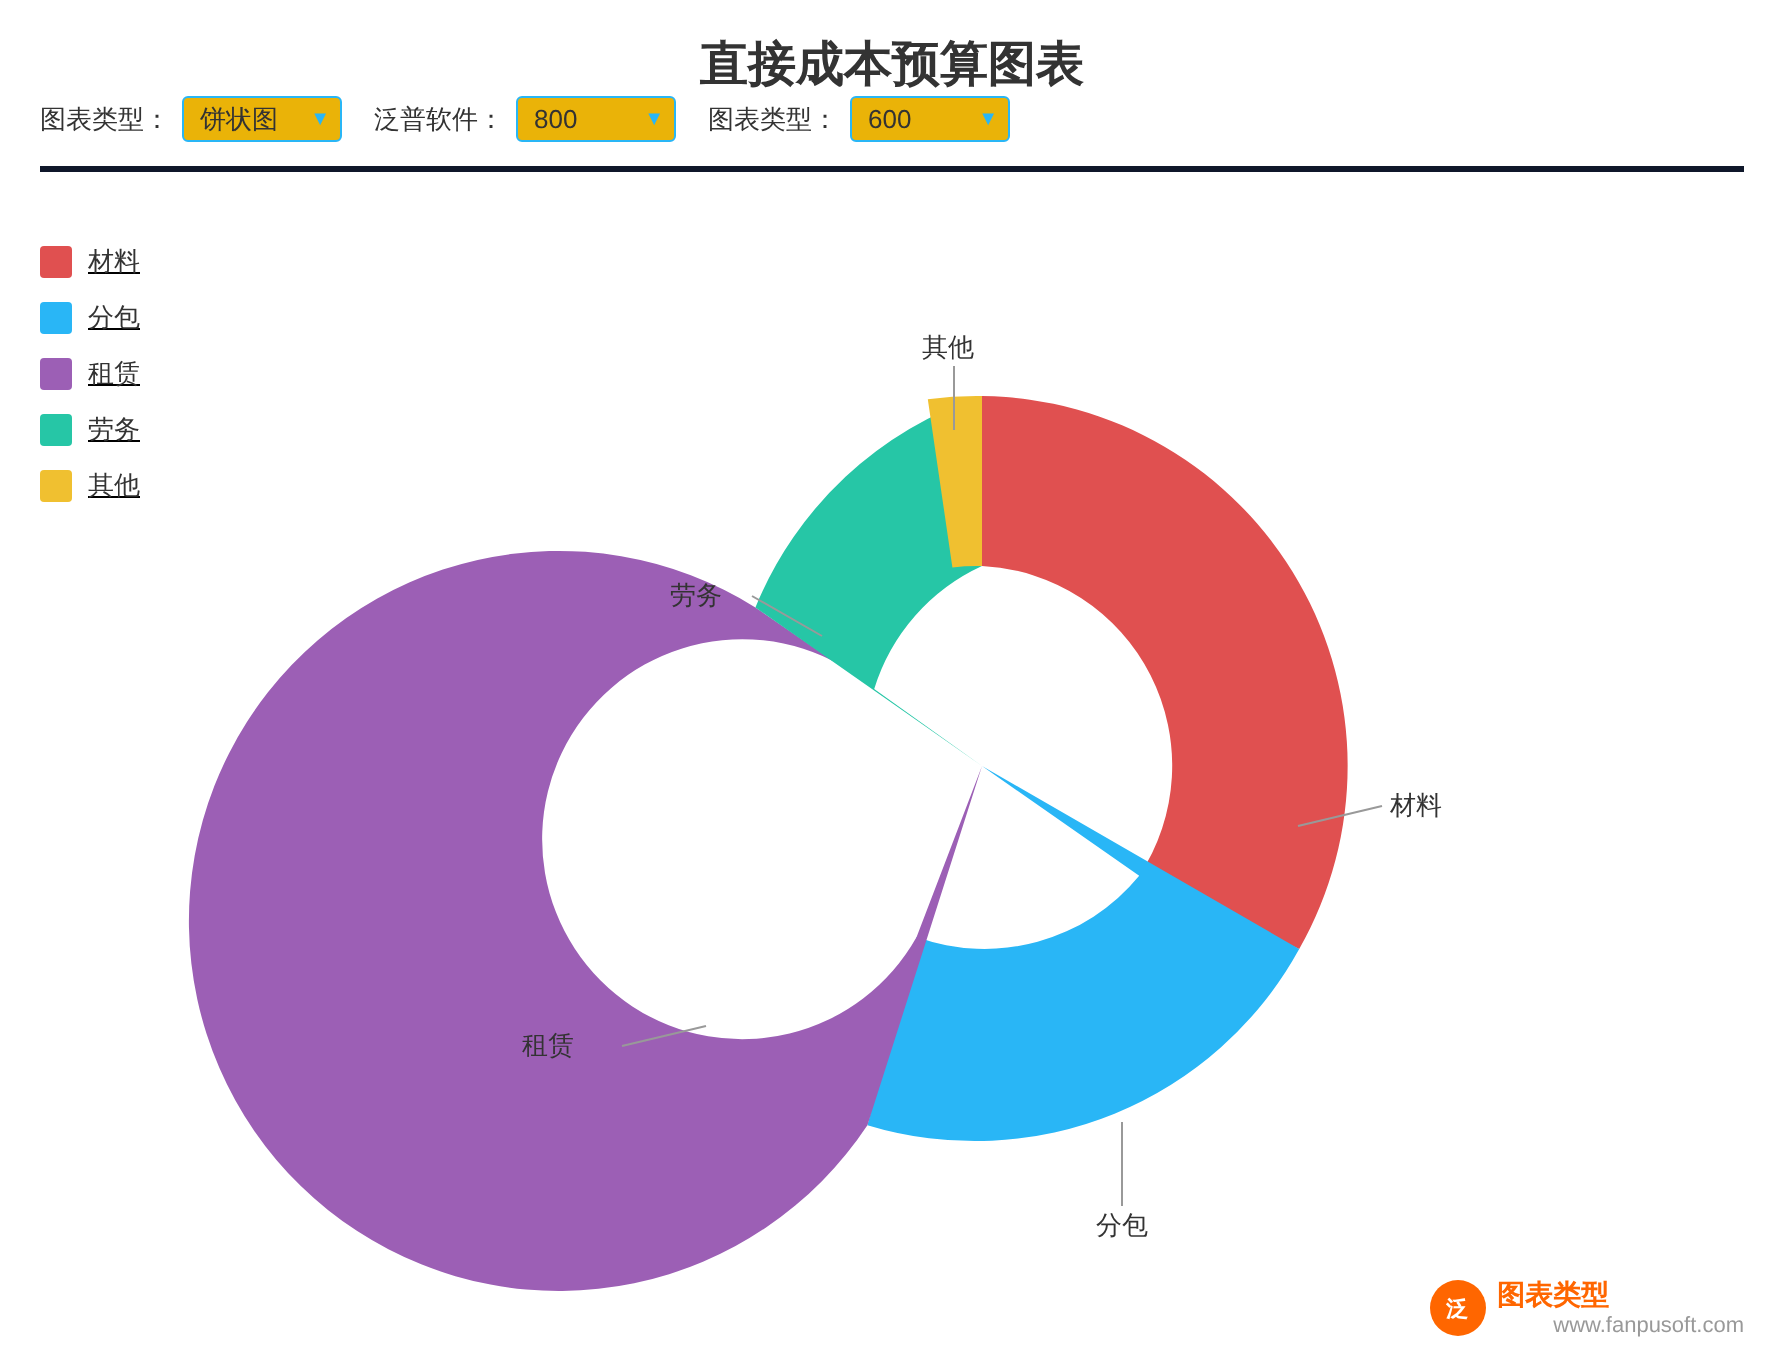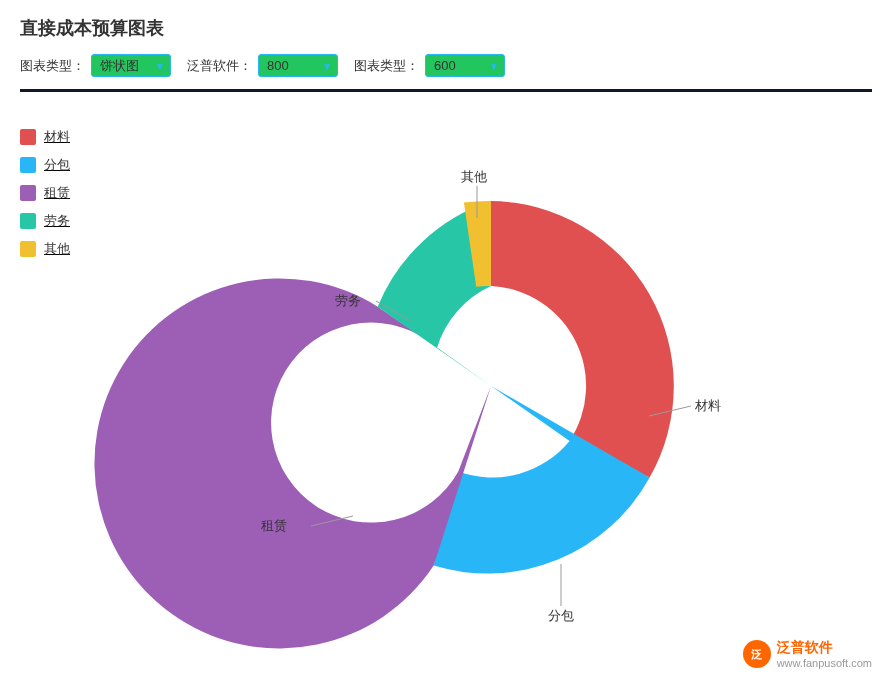--- a/index.html
+++ b/index.html
@@ -15,24 +15,24 @@
     .page-container {
       width: 892px;
       height: 679px;
       background: #fff;
       display: flex;
       flex-direction: column;
       padding: 16px 20px;
     }
 
     .page-title {
-      font-size: 18px;
+      text-align: center;
+      font-size: 24px;
       font-weight: bold;
       color: #333;
-      margin-bottom: 14px;
     }
 
     .toolbar {
       display: flex;
       align-items: center;
       gap: 16px;
       margin-bottom: 16px;
       border-bottom: 3px solid #0f172a;
       padding-bottom: 12px;
     }
@@ -55,21 +55,21 @@
     }
 
     .select-wrapper select {
       appearance: none;
       -webkit-appearance: none;
       border: 1px solid #29b6f6;
       border-radius: 3px;
       padding: 3px 24px 3px 8px;
       font-size: 13px;
       color: #333;
-      background: #22c55e;
+      background: #eab308;
       cursor: pointer;
       outline: none;
       min-width: 80px;
     }
 
     .select-arrow {
       position: absolute;
       right: 6px;
       top: 50%;
       transform: translateY(-50%);
@@ -163,20 +163,21 @@
 
     .watermark-name {
       font-size: 14px;
       color: #ff6600;
       font-weight: bold;
     }
 
     .watermark-url {
       font-size: 11px;
       color: #999;
+      margin-left: 28px;
     }
   </style>
 </head>
 <body>
 
 <div class="page-container">
   <div class="page-title">直接成本预算图表</div>
 
   <div class="toolbar">
     <div class="toolbar-item">
@@ -298,17 +299,17 @@
         <text class="chart-label" x="280" y="35" font-size="13" fill="#333">其他</text>
       </svg>
     </div>
   </div>
 
   <div class="watermark">
     <div class="watermark-logo">
       <span>泛</span>
     </div>
     <div class="watermark-text">
-      <span class="watermark-name">泛普软件</span>
+      <span class="watermark-name">图表类型</span>
       <span class="watermark-url">www.fanpusoft.com</span>
     </div>
   </div>
 </div>
 
 </body></html>

